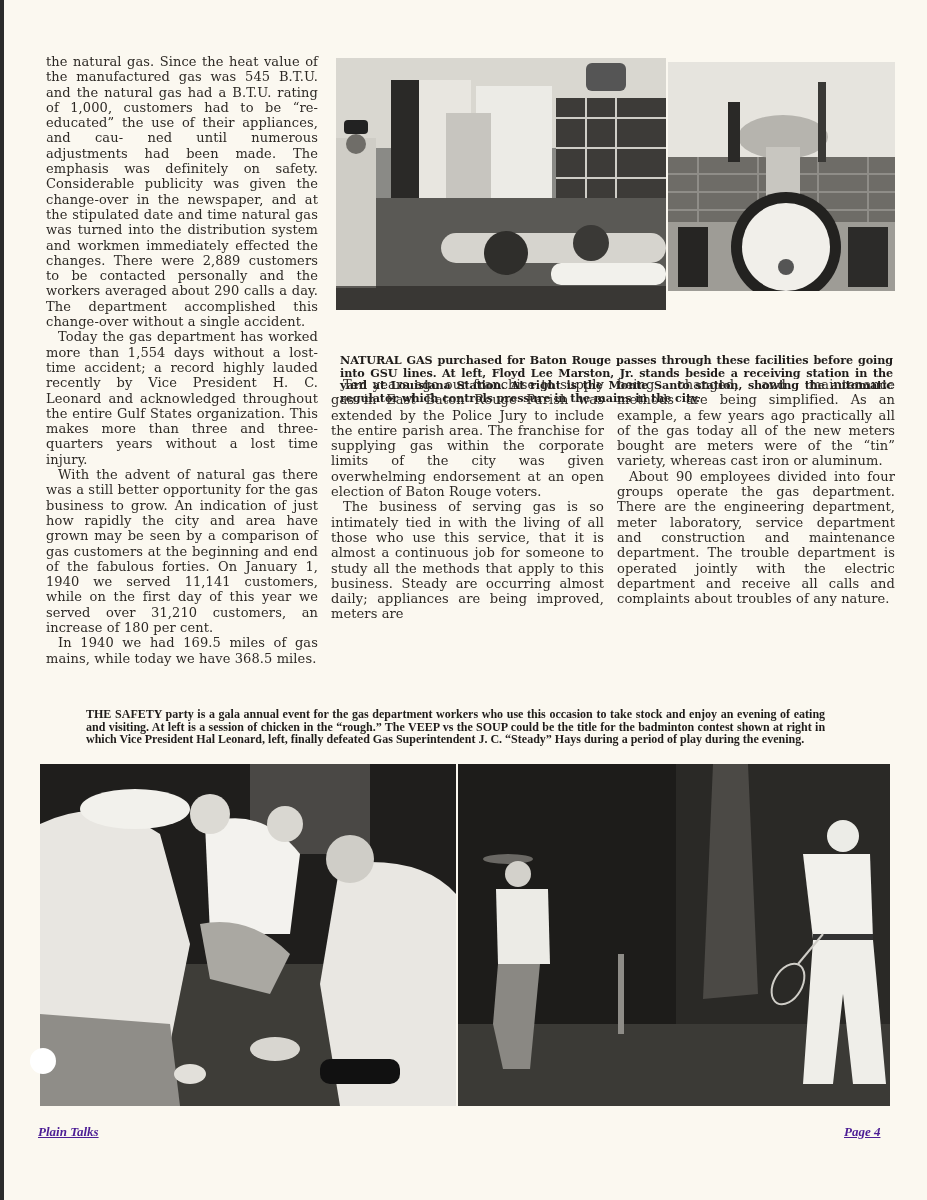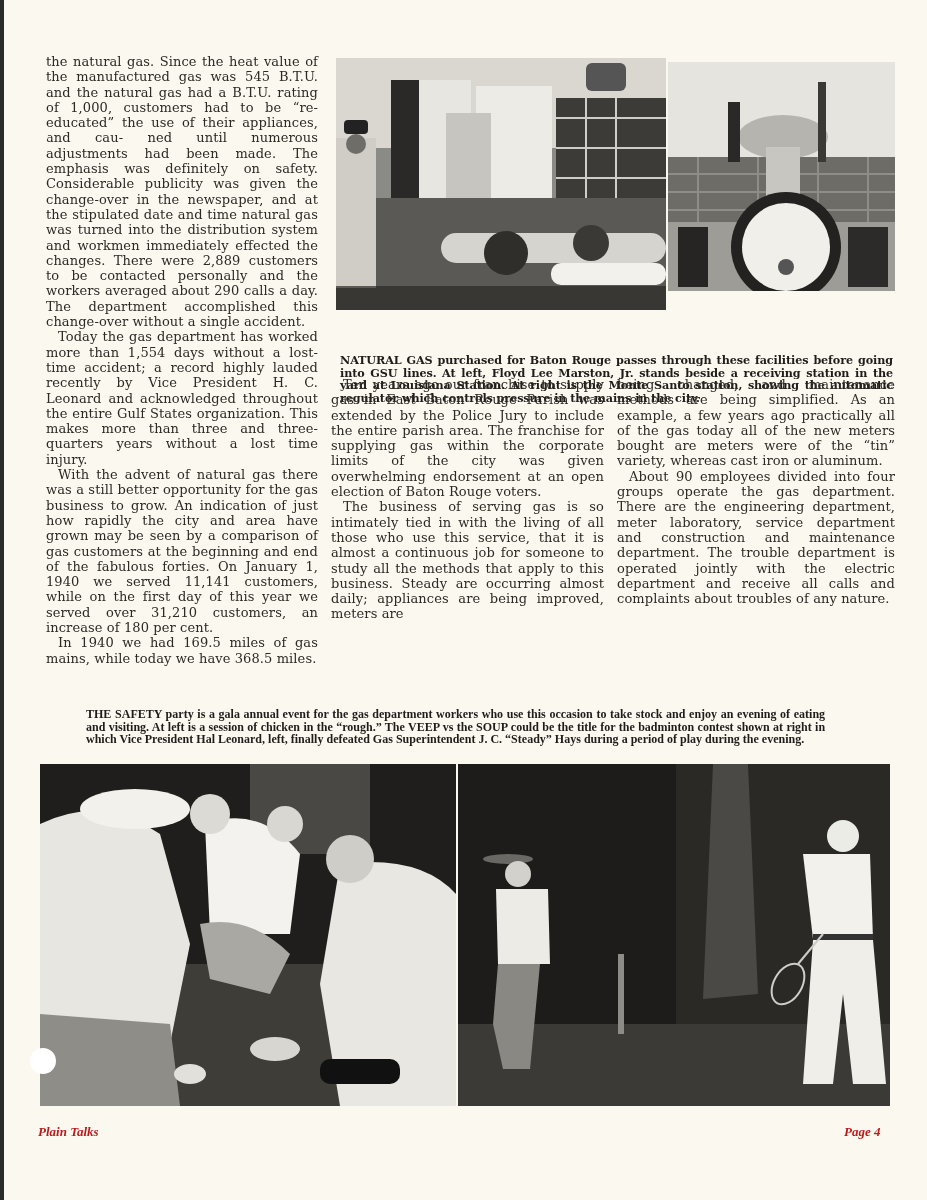--- a/index.html
+++ b/index.html
@@ -37,21 +37,21 @@
     margin-top:40px;
   }
   .caption-bottom {
     position:absolute; left:86px; top:708px; width:762px;
     font-family:"Liberation Serif", serif; font-weight:bold;
     font-size:12.4px; line-height:12.7px; text-align:justify; color:#1f1c1a;
     transform:scaleX(0.97); transform-origin:left top;
   }
   .footer {
     position:absolute; top:1124px; font-family:"Liberation Serif", serif;
-    font-weight:bold; font-style:italic; font-size:13px; color:#b91c1c;
+    font-weight:bold; font-style:italic; font-size:13px; color:#4c1d95;text-decoration:underline;
   }
   #footer-left { left:38px; }
   #footer-right { left:844px; }
   .punch { position:absolute; width:26px; height:26px; border-radius:50%; background:#ffffff; }
 </style>
 </head>
 <body>
 
 <div class="edge-left"></div>
 

